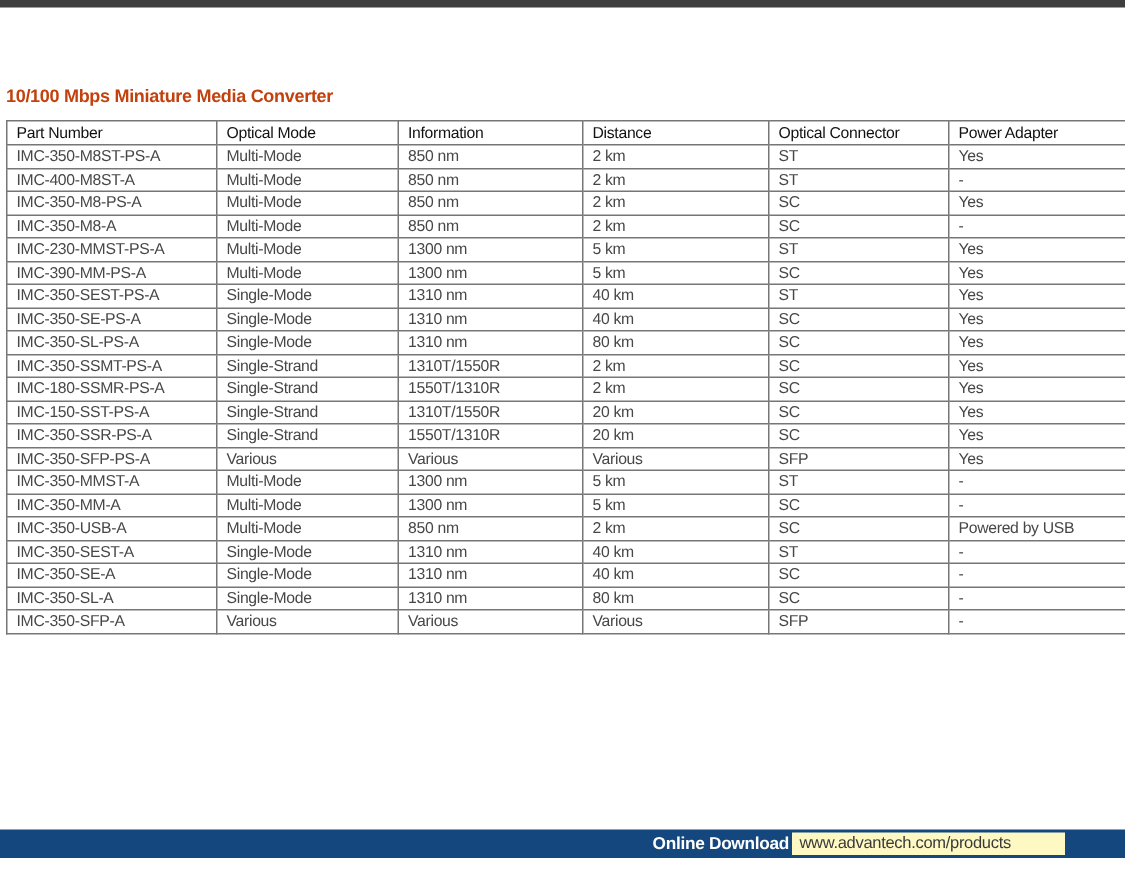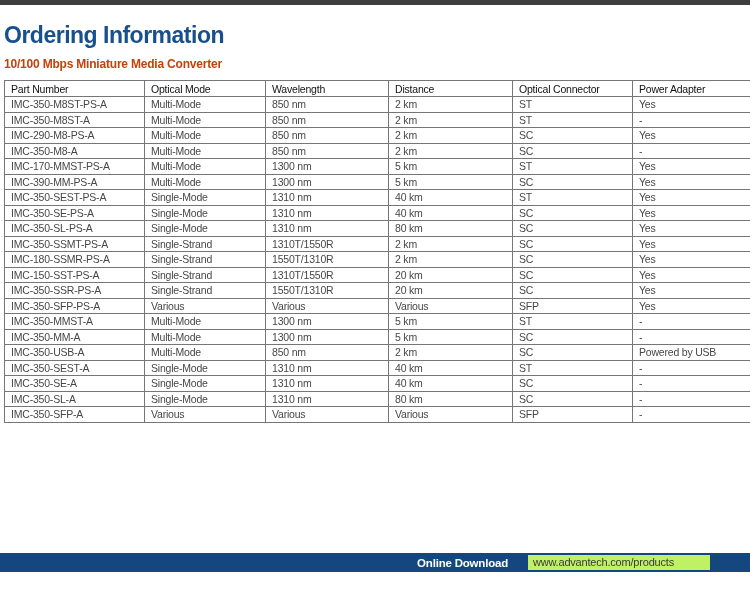--- a/index.html
+++ b/index.html
@@ -79,92 +79,91 @@
     background: #14477d;
     display: flex;
     align-items: center;
     justify-content: flex-end;
   }
   .download-label {
     color: #ffffff;
     font-size: 11.5px;
     font-weight: bold;
     letter-spacing: -0.2px;
-    margin-right: 20px;
+    margin-right: 2px;
   }
   .url-box {
     width: 177px;
     height: 15px;
     line-height: 15px;
-    background: #bef264;
+    background: #fef9c3;
     color: #3a3a3a;
     font-size: 11px;
     letter-spacing: -0.2px;
     padding-left: 5px;
     margin-right: 40px;
     border: 0;
   }
 </style>
 </head>
 <body>
 
 <div class="page">
 
   <div class="top-bar"></div>
 
-  <h1 class="page-title">Ordering Information</h1>
 
   <h2 class="section-subtitle">10/100 Mbps Miniature Media Converter</h2>
 
   <table class="ordering">
     <thead>
       <tr id="table-head-row">
           <th>Part Number</th>
           <th>Optical Mode</th>
-          <th>Wavelength</th>
+          <th>Information</th>
           <th>Distance</th>
           <th>Optical Connector</th>
           <th>Power Adapter</th>
         </tr>
     </thead>
     <tbody id="table-body">
         <tr>
           <td>IMC-350-M8ST-PS-A</td>
           <td>Multi-Mode</td>
           <td>850 nm</td>
           <td>2 km</td>
           <td>ST</td>
           <td>Yes</td>
         </tr>
         <tr>
-          <td>IMC-350-M8ST-A</td>
-          <td>Multi-Mode</td>
-          <td>850 nm</td>
-          <td>2 km</td>
-          <td>ST</td>
-          <td>-</td>
-        </tr>
-        <tr>
-          <td>IMC-290-M8-PS-A</td>
+          <td>IMC-400-M8ST-A</td>
+          <td>Multi-Mode</td>
+          <td>850 nm</td>
+          <td>2 km</td>
+          <td>ST</td>
+          <td>-</td>
+        </tr>
+        <tr>
+          <td>IMC-350-M8-PS-A</td>
           <td>Multi-Mode</td>
           <td>850 nm</td>
           <td>2 km</td>
           <td>SC</td>
           <td>Yes</td>
         </tr>
         <tr>
           <td>IMC-350-M8-A</td>
           <td>Multi-Mode</td>
           <td>850 nm</td>
           <td>2 km</td>
           <td>SC</td>
           <td>-</td>
         </tr>
         <tr>
-          <td>IMC-170-MMST-PS-A</td>
+          <td>IMC-230-MMST-PS-A</td>
           <td>Multi-Mode</td>
           <td>1300 nm</td>
           <td>5 km</td>
           <td>ST</td>
           <td>Yes</td>
         </tr>
         <tr>
           <td>IMC-390-MM-PS-A</td>
           <td>Multi-Mode</td>
           <td>1300 nm</td>

